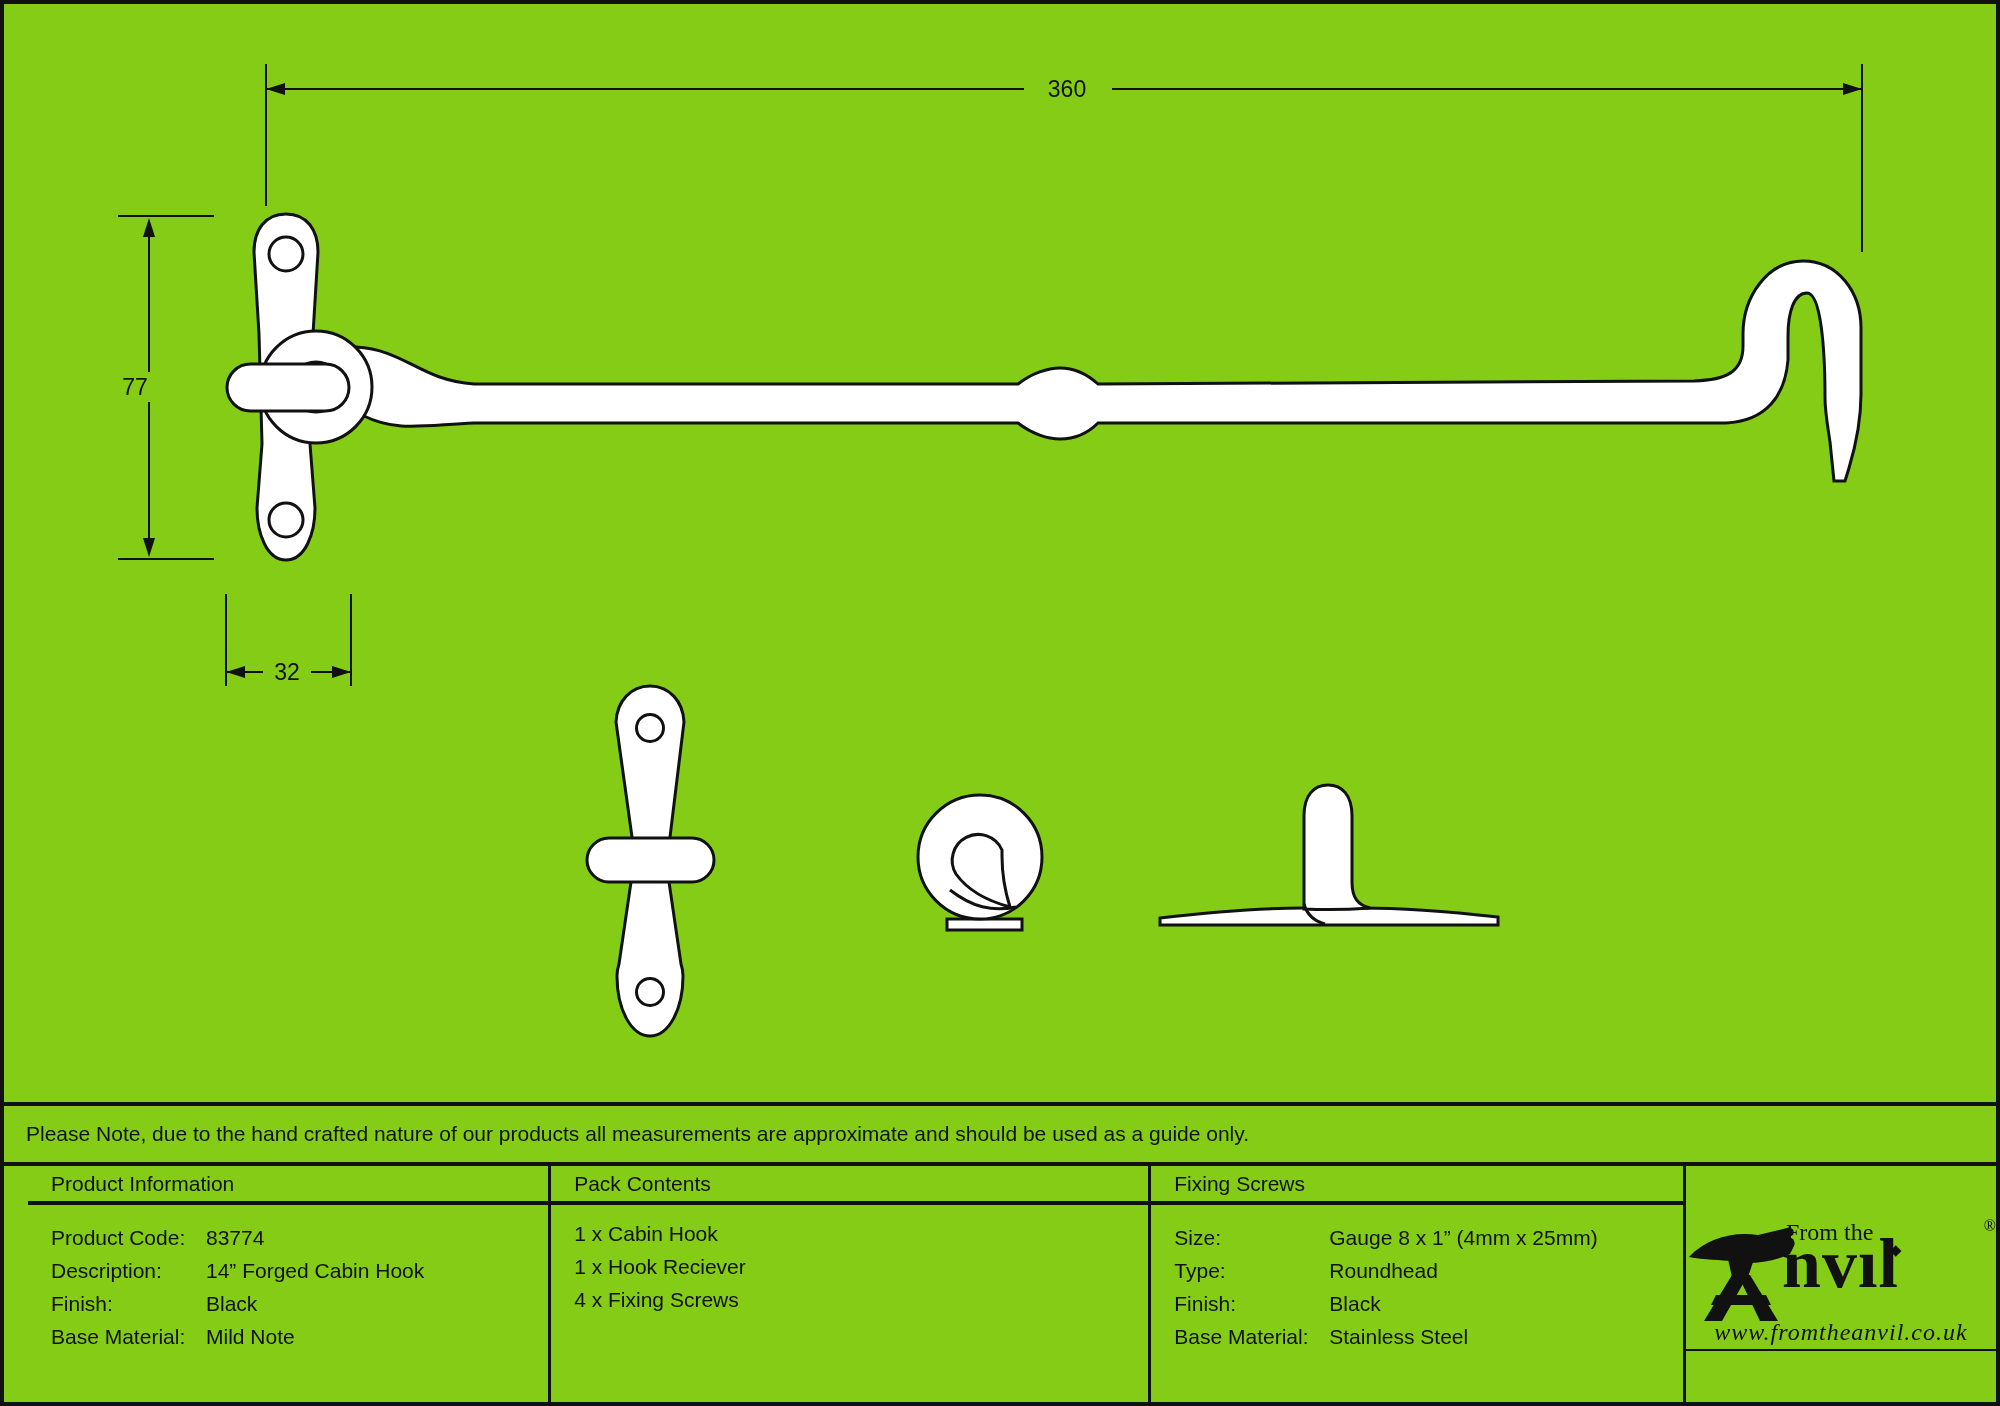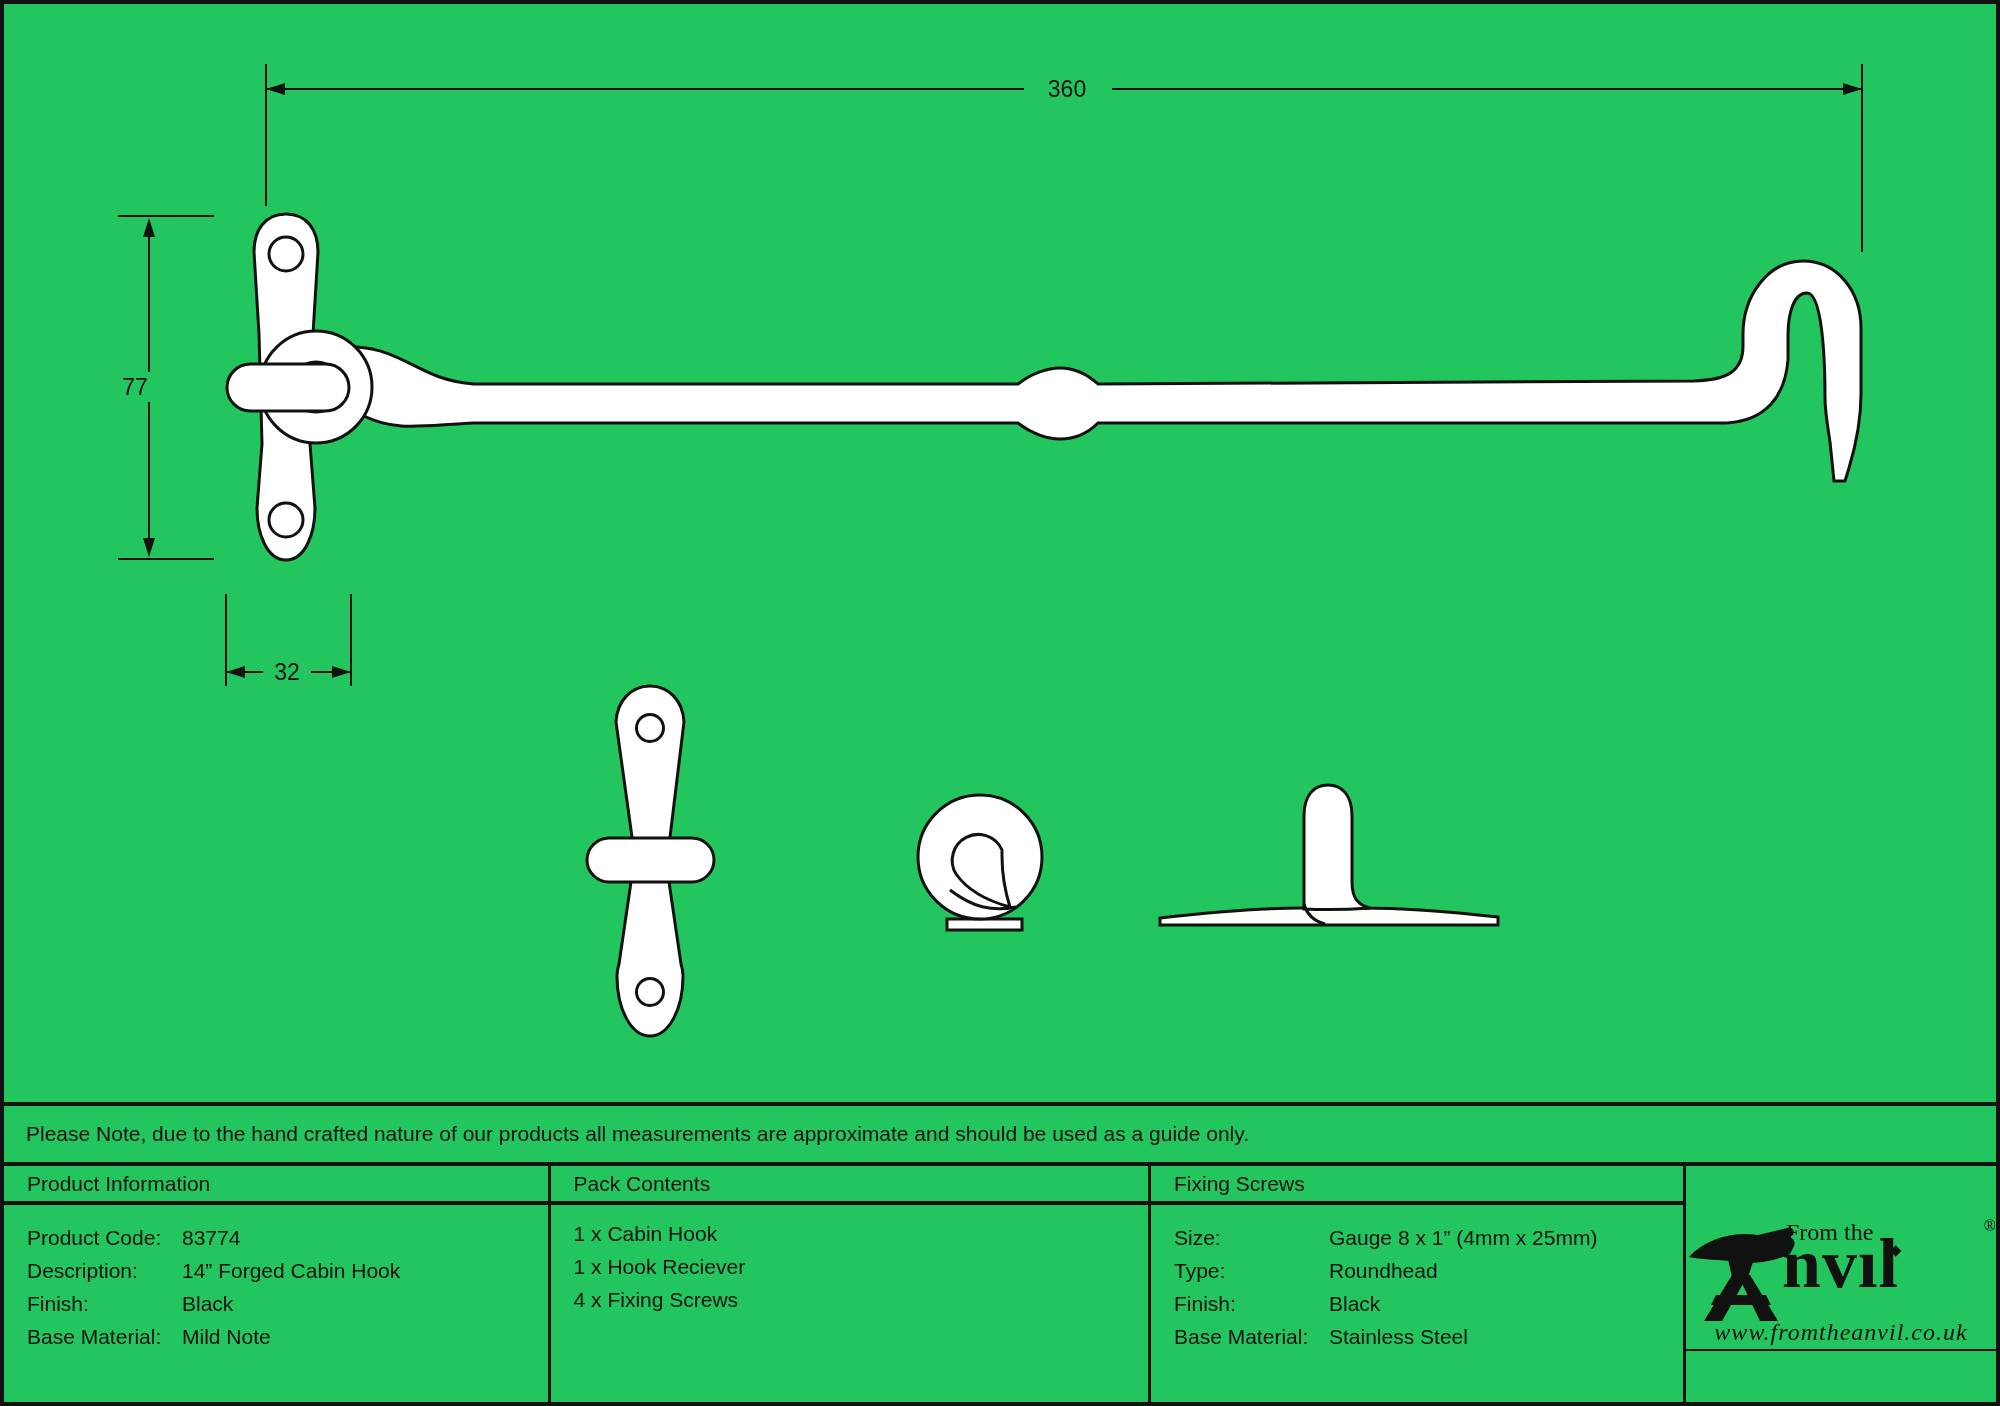--- a/index.html
+++ b/index.html
@@ -1,29 +1,29 @@
 <!DOCTYPE html>
 <html><head>
 <meta charset="utf-8">
 <style>
   html,body { margin:0; padding:0; background:#ffffff; }
   .page {
     position:relative; width:1992px; height:1398px;
-    border:4px solid #111; background:#22c55e; overflow:hidden;
+    border:4px solid #111; background:#84cc16; overflow:hidden;
     font-family:"Liberation Sans", sans-serif; color:#111;
   }
   .drawing-svg { position:absolute; top:0; left:0; }
   .dim-label { font:23px "Liberation Sans", sans-serif; fill:#111; }
 
   .bottom { position:absolute; left:0; top:1098px; width:100%; height:300px; border-top:4px solid #111; box-sizing:border-box; display:flex; flex-direction:column; }
   .note-row { height:60px; border-bottom:4px solid #111; box-sizing:border-box; display:flex; align-items:center; padding-left:22px; font-size:21px; }
   .table-row { flex:1; display:flex; }
   .col { box-sizing:border-box; display:flex; flex-direction:column; }
   .col-border { border-right:3px solid #111; }
-  .col-product { width:568px; }
+  .col-product { width:568px;padding-left:24px; }
   .col-pack { width:624px; }
   .col-fixing { width:556px; }
   .col-logo { flex:1; align-items:center; justify-content:center; }
   .cell-header { height:39px; border-bottom:4px solid #111; box-sizing:border-box; display:flex; align-items:center; padding-left:23px; font-size:21px; }
   .cell-body { flex:1; padding:12px 0 0 23px; font-size:21px; }
   .spec-row { display:flex; height:33px; align-items:flex-end; }
   .spec-label { width:155px; flex:0 0 155px; }
   .pack-item { height:33px; display:flex; align-items:center; }
 
   

